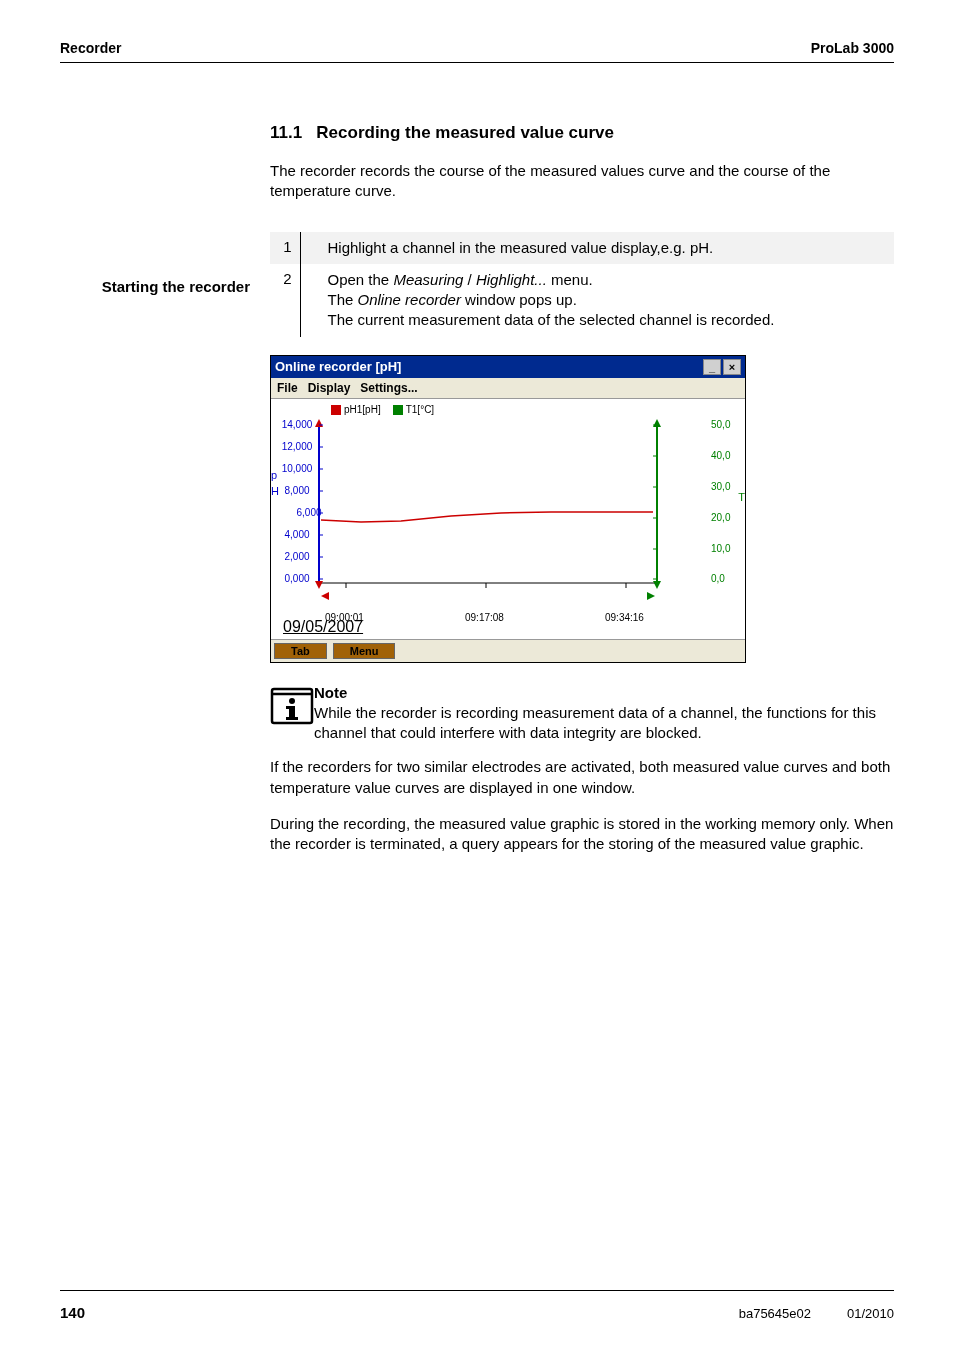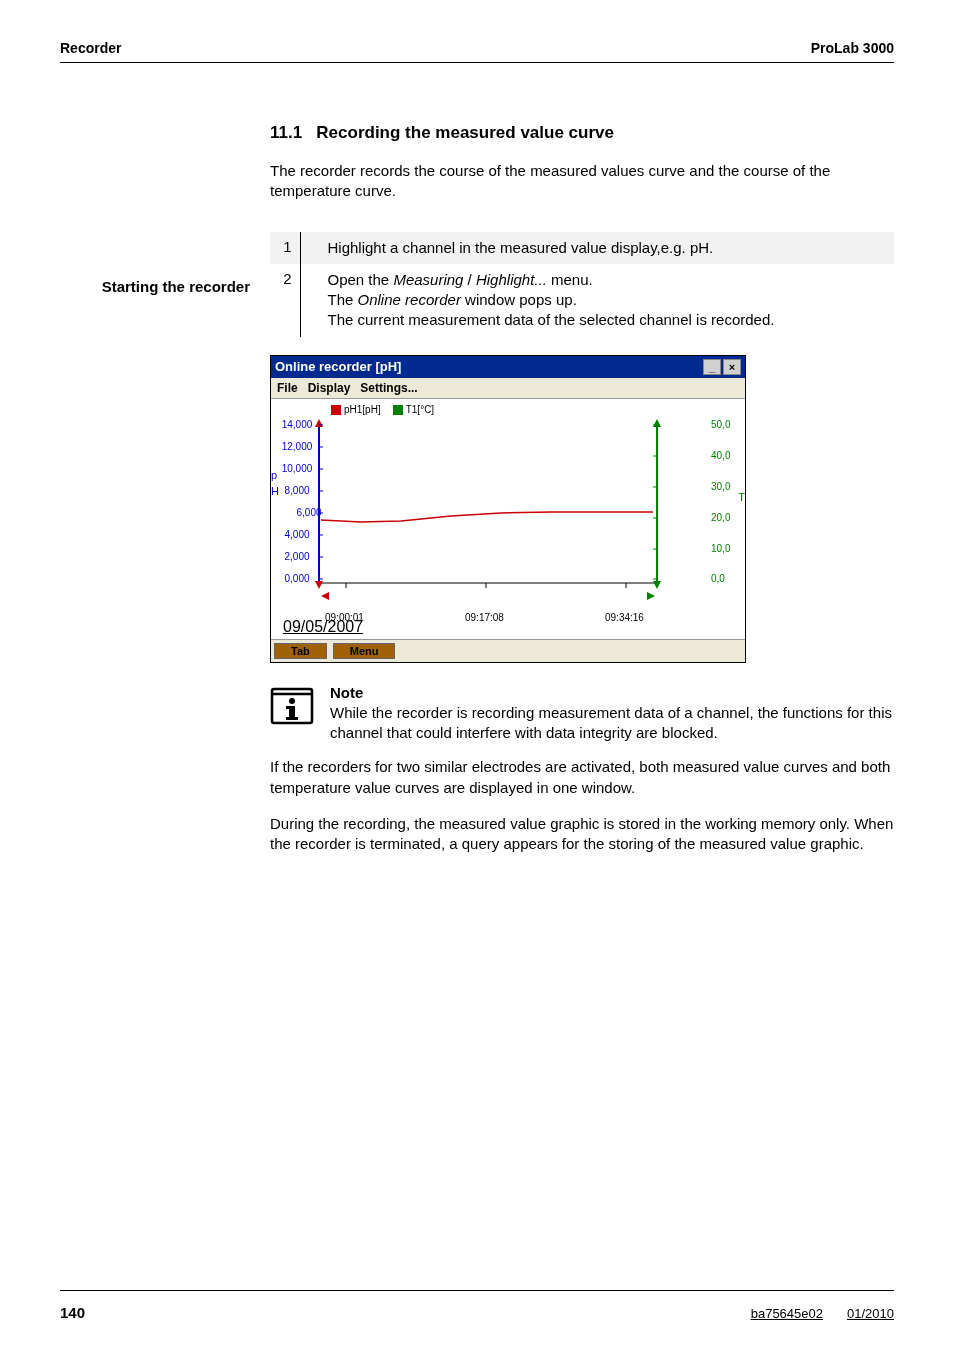--- a/index.html
+++ b/index.html
@@ -133,21 +133,20 @@
     }
     .ss-fbtn {
       border: 1px solid #666;
       padding: 1px 16px;
       font-size: 11px;
       font-weight: bold;
       background: #a16207;
     }
     .note-block {
       display: flex;
-      gap: 16px;
       margin-bottom: 14px;
     }
     .note-icon {
       width: 44px;
       height: 44px;
       flex-shrink: 0;
     }
     .note-text {
       font-size: 15px;
       line-height: 1.35;
@@ -177,22 +176,21 @@
       justify-content: space-between;
       font-size: 13px;
       align-items: baseline;
     }
     .page-num {
       font-weight: bold;
       font-size: 15px;
     }
     .right-foot {
       display: flex;
-      gap: 24px;
-      text-decoration: underline;
+      gap: 36px;
     }
     .axis-label { position:absolute; font-size:10px; color:#0000cc; text-align:center; width:36px; }
     .axis-label-r { position:absolute; font-size:10px; color:#008000; text-align:left; width:28px; }
     .legend-box { position:absolute; top:5px; left:60px; display:flex; gap:12px; font-size:10px; }
     .legend-sq { display:inline-block; width:10px; height:10px; vertical-align:middle; margin-right:3px; }
     .xaxis-lbl { position:absolute; bottom:16px; font-size:10px; color:#000; }
     .date-lbl { position:absolute; bottom:3px; left:12px; font-size:16px; color:#000; text-decoration:underline; }
   </style>
 </head>
 <body>

